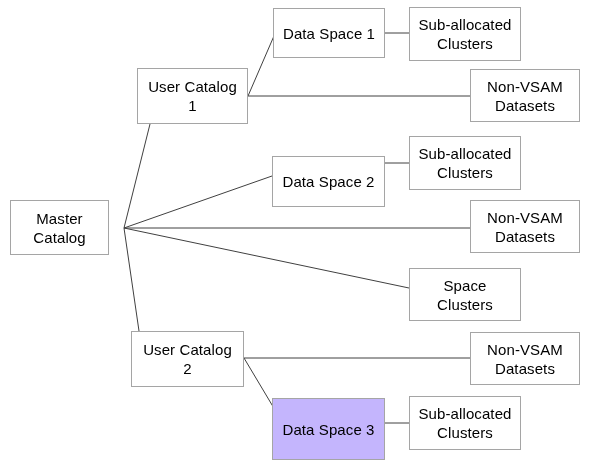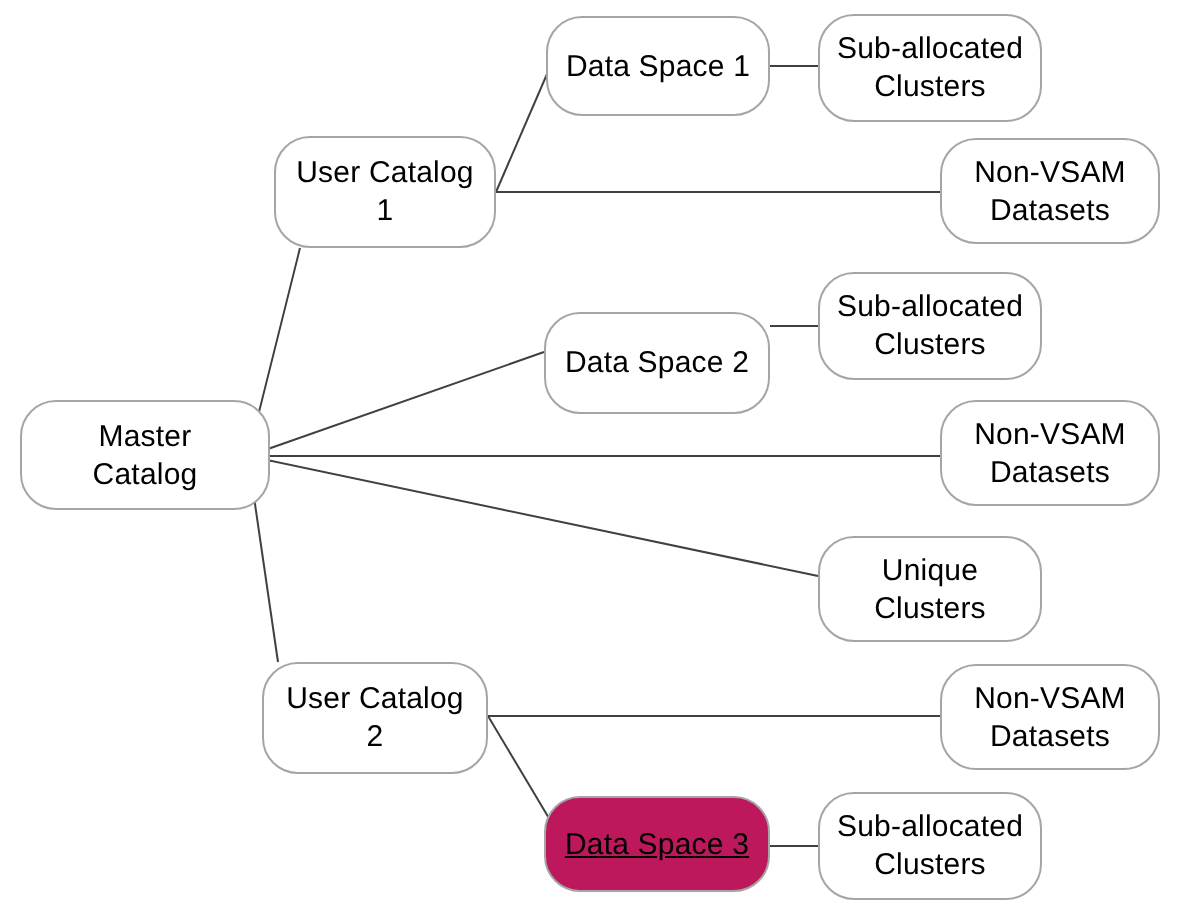--- a/index.html
+++ b/index.html
@@ -21,21 +21,21 @@
     top: 0;
     width: 600px;
     height: 460px;
     pointer-events: none;
   }
   .node {
     position: absolute;
     box-sizing: border-box;
     background: #ffffff;
     border: 1px solid #a5a5a5;
-    border-radius: 18px;
+    border-radius: 0;
     display: flex;
     align-items: center;
     justify-content: center;
     text-align: center;
     color: #000000;
     font-size: 15px;
     line-height: 19px;
     letter-spacing: 0.1px;
     white-space: pre-line;
     z-index: 2;
@@ -52,36 +52,36 @@
       <line x1="124" y1="228" x2="409" y2="288" stroke="#404040" stroke-width="1"></line>
       <line x1="124" y1="228" x2="139" y2="331" stroke="#404040" stroke-width="1"></line>
       <line x1="248" y1="96" x2="280" y2="22" stroke="#404040" stroke-width="1"></line>
       <line x1="248" y1="96" x2="470" y2="96" stroke="#404040" stroke-width="1"></line>
       <line x1="385" y1="33" x2="409" y2="33" stroke="#404040" stroke-width="1"></line>
       <line x1="385" y1="163" x2="409" y2="163" stroke="#404040" stroke-width="1"></line>
       <line x1="244" y1="358" x2="470" y2="358" stroke="#404040" stroke-width="1"></line>
       <line x1="244" y1="358" x2="281" y2="420" stroke="#404040" stroke-width="1"></line>
       <line x1="385" y1="423" x2="409" y2="423" stroke="#404040" stroke-width="1"></line>
     </svg>
-<div class="node" style="left: 10px; top: 200px; width: 125px; height: 55px; background: rgb(255, 255, 255); border-color: rgb(165, 165, 165); color: rgb(0, 0, 0);">Master
+<div class="node" style="left: 10px; top: 200px; width: 99px; height: 55px; background: rgb(255, 255, 255); border-color: rgb(165, 165, 165); color: rgb(0, 0, 0);">Master
 Catalog</div>
     <div class="node" style="left: 137px; top: 68px; width: 111px; height: 56px; background: rgb(255, 255, 255); border-color: rgb(165, 165, 165); color: rgb(0, 0, 0);">User Catalog
 1</div>
     <div class="node" style="left: 131px; top: 331px; width: 113px; height: 56px; background: rgb(255, 255, 255); border-color: rgb(165, 165, 165); color: rgb(0, 0, 0);">User Catalog
 2</div>
     <div class="node" style="left: 273px; top: 8px; width: 112px; height: 50px; background: rgb(255, 255, 255); border-color: rgb(165, 165, 165); color: rgb(0, 0, 0);">Data Space 1</div>
     <div class="node" style="left: 272px; top: 138px; width: 113px; height: 51px; background: rgb(255, 255, 255); border-color: rgb(165, 165, 165); color: rgb(0, 0, 0); margin-top: 18px;">Data Space 2</div>
-    <div class="node" style="left: 272px; top: 398px; width: 113px; height: 48px; background: #be185d; border-color: rgb(165, 165, 165); color: rgb(0, 0, 0); text-decoration: underline;">Data Space 3</div>
+    <div class="node" style="left: 272px; top: 398px; width: 113px; height: 62px; background: #c4b5fd; border-color: rgb(165, 165, 165); color: rgb(0, 0, 0);">Data Space 3</div>
     <div class="node" style="left: 409px; top: 7px; width: 112px; height: 54px; background: rgb(255, 255, 255); border-color: rgb(165, 165, 165); color: rgb(0, 0, 0);">Sub-allocated
 Clusters</div>
     <div class="node" style="left: 409px; top: 136px; width: 112px; height: 54px; background: rgb(255, 255, 255); border-color: rgb(165, 165, 165); color: rgb(0, 0, 0);">Sub-allocated
 Clusters</div>
     <div class="node" style="left: 409px; top: 396px; width: 112px; height: 54px; background: rgb(255, 255, 255); border-color: rgb(165, 165, 165); color: rgb(0, 0, 0);">Sub-allocated
 Clusters</div>
     <div class="node" style="left: 470px; top: 69px; width: 110px; height: 53px; background: rgb(255, 255, 255); border-color: rgb(165, 165, 165); color: rgb(0, 0, 0);">Non-VSAM
 Datasets</div>
     <div class="node" style="left: 470px; top: 200px; width: 110px; height: 53px; background: rgb(255, 255, 255); border-color: rgb(165, 165, 165); color: rgb(0, 0, 0);">Non-VSAM
 Datasets</div>
     <div class="node" style="left: 470px; top: 332px; width: 110px; height: 53px; background: rgb(255, 255, 255); border-color: rgb(165, 165, 165); color: rgb(0, 0, 0);">Non-VSAM
 Datasets</div>
-    <div class="node" style="left: 409px; top: 268px; width: 112px; height: 53px; background: rgb(255, 255, 255); border-color: rgb(165, 165, 165); color: rgb(0, 0, 0);">Unique
+    <div class="node" style="left: 409px; top: 268px; width: 112px; height: 53px; background: rgb(255, 255, 255); border-color: rgb(165, 165, 165); color: rgb(0, 0, 0);">Space
 Clusters</div>
   </div>
 
 </body></html>

